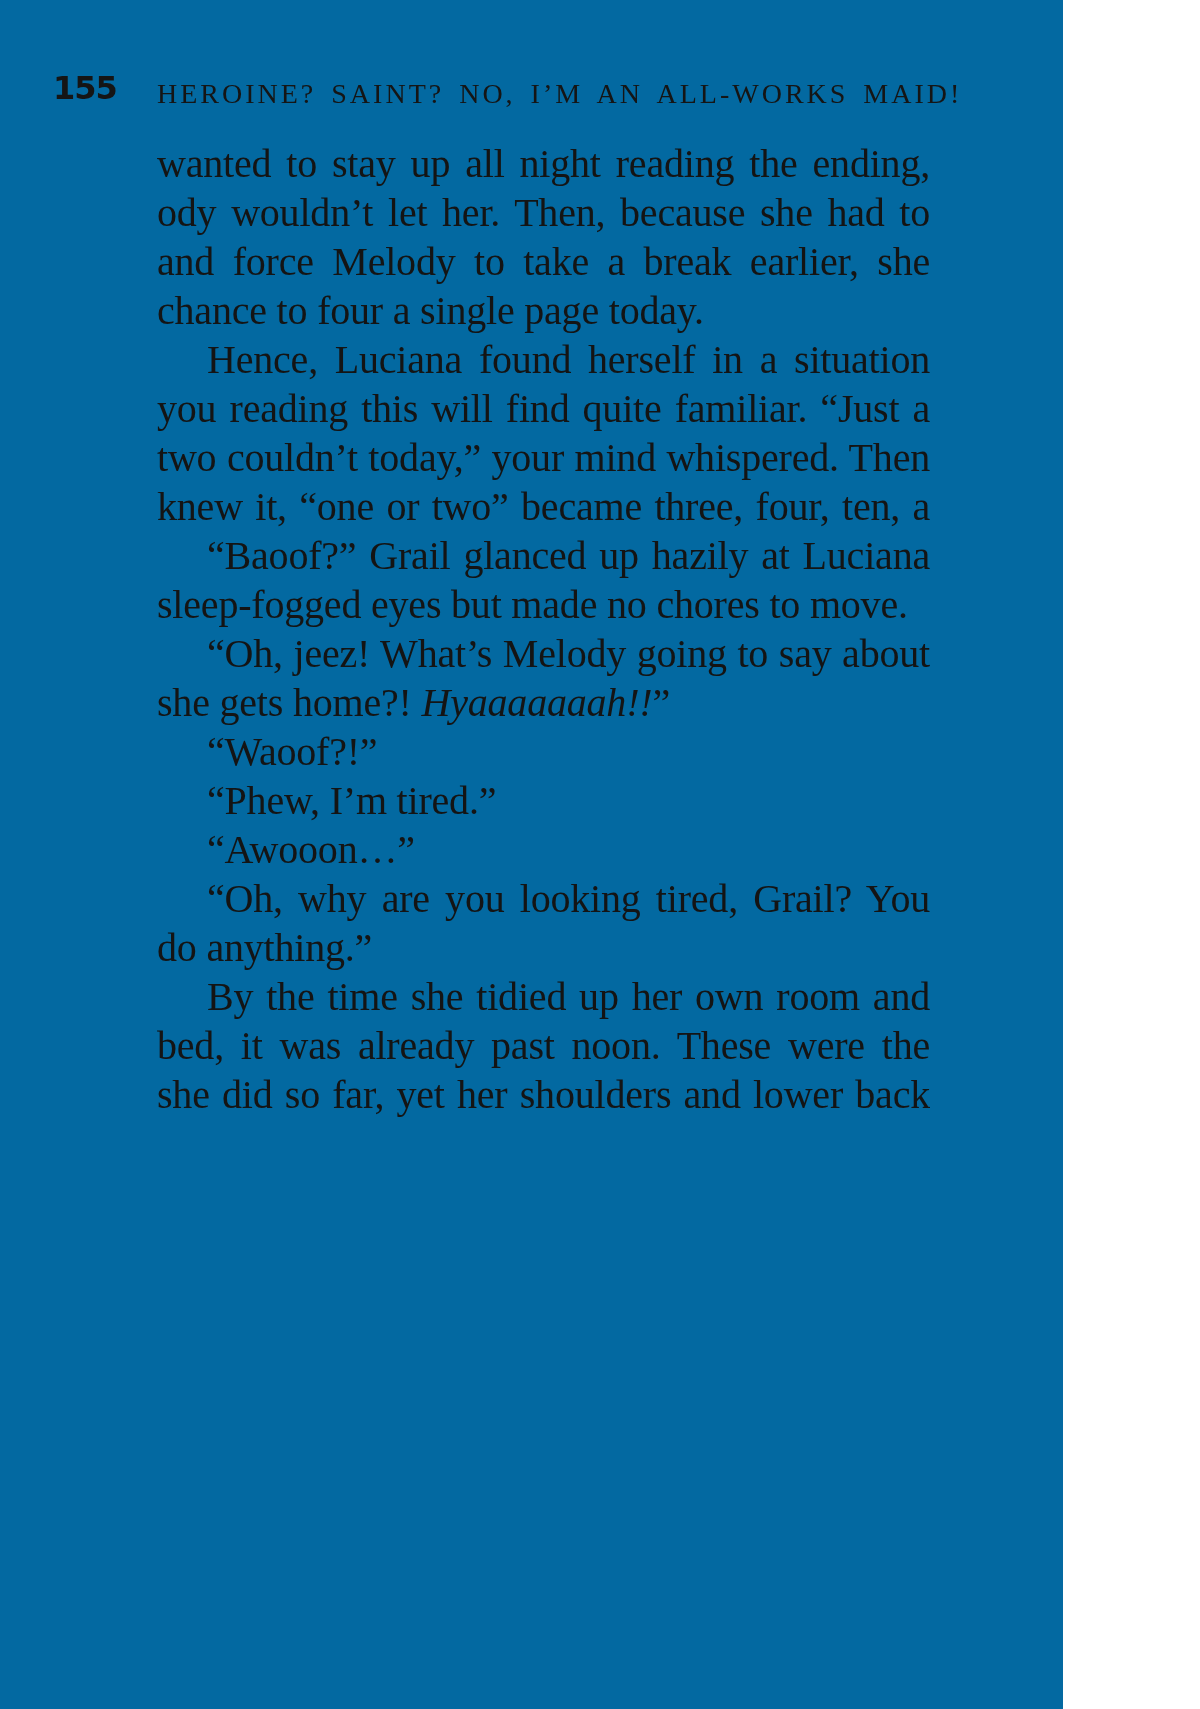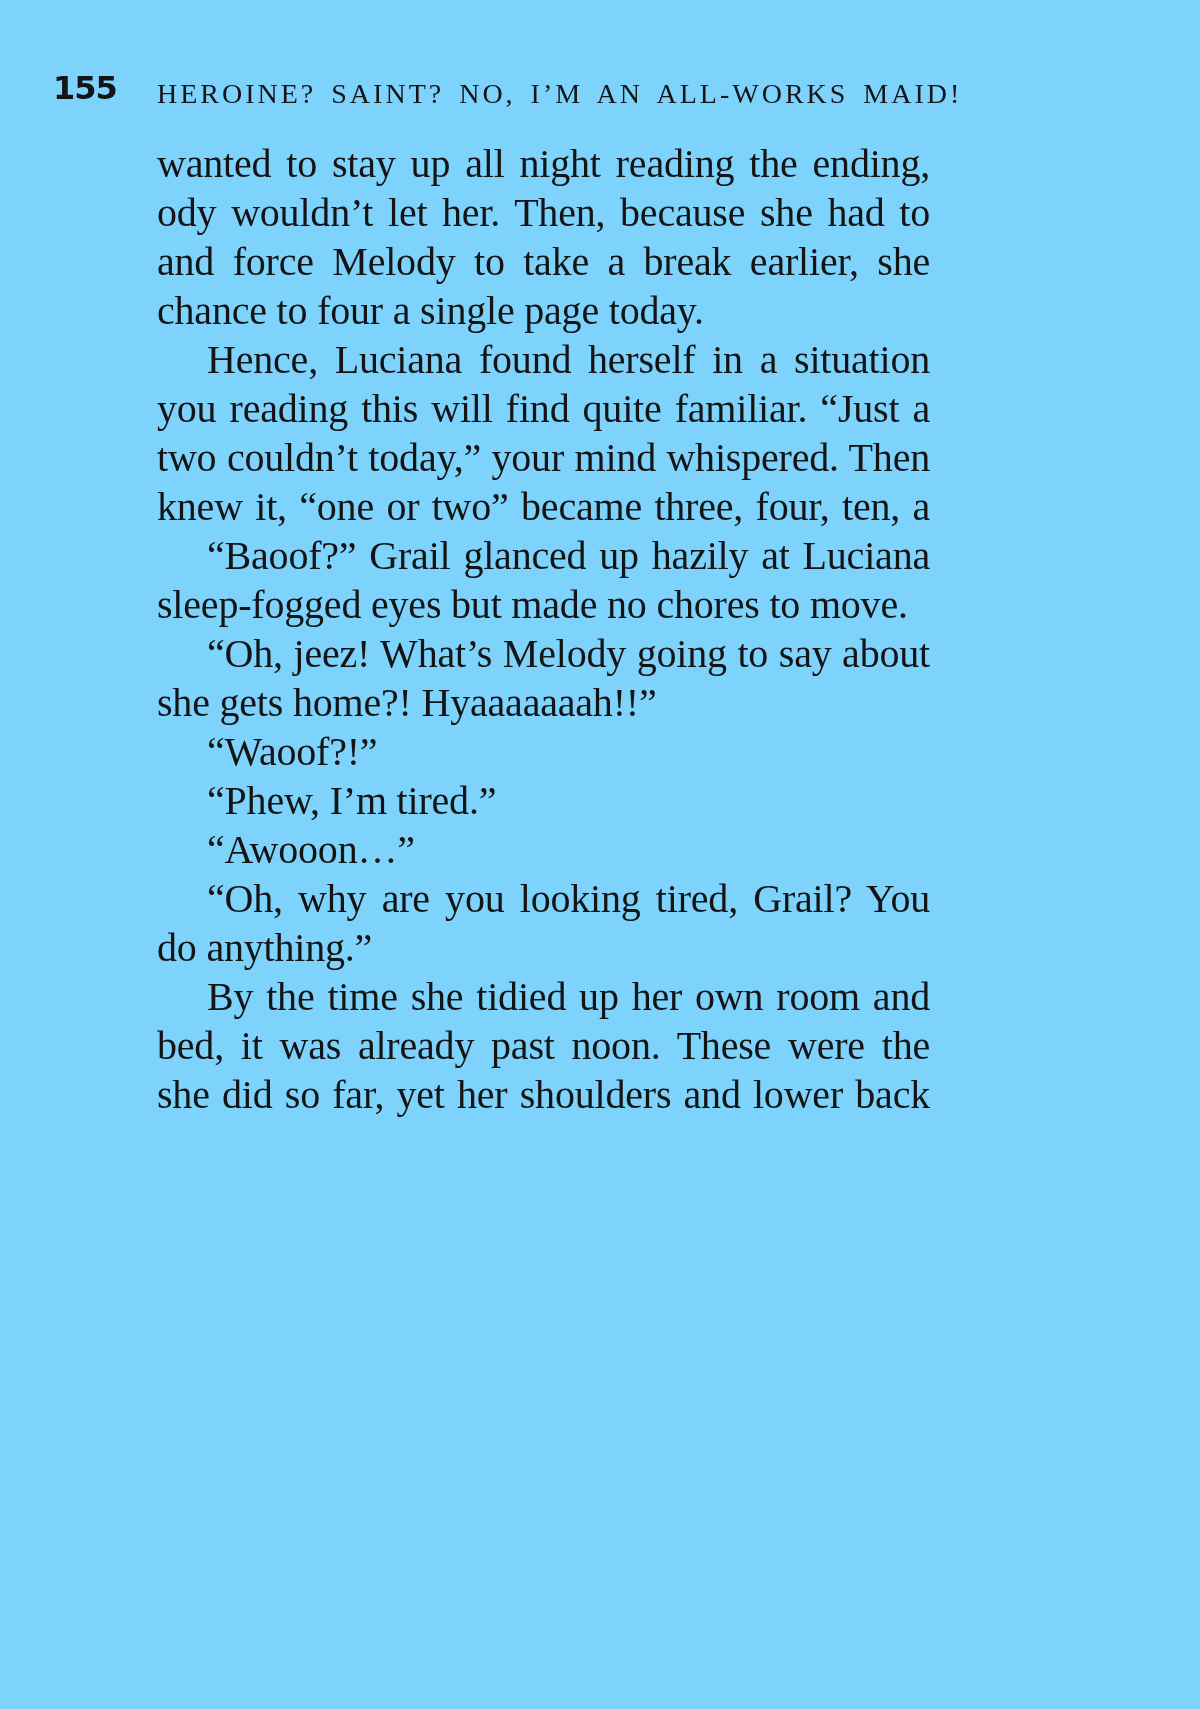--- a/index.html
+++ b/index.html
@@ -2,23 +2,23 @@
 <html><head>
 <meta charset="utf-8">
 <style>
   html, body {
     margin: 0;
     padding: 0;
     background: #ffffff;
   }
   .page {
     position: relative;
-    width: 1200px;
+    width: 1063px;
     height: 1709px;
-    background: #7dd3fc;
+    background: #0369a1;
     font-family: "Liberation Serif", serif;
     color: #121212;
     overflow: hidden;
   }
   .folio {
     position: absolute;
     left: 53px;
     top: 72px;
     font-family: "DejaVu Sans", sans-serif;
     font-weight: 800;
@@ -61,20 +61,21 @@
     hyphens: none;
     color: #141414;
   }
   .line.last {
     text-align-last: left;
   }
   .line.indent {
     padding-left: 50px;
   }
   .it {
+    font-style: italic;
   }
 </style>
 </head>
 <body>
 
 <div class="page">
   <div class="folio">155</div>
   <div class="running-header">HEROINE? SAINT? NO, I’M AN ALL-WORKS MAID!</div>
   <div class="body-text">
       <div class="paragraph">

